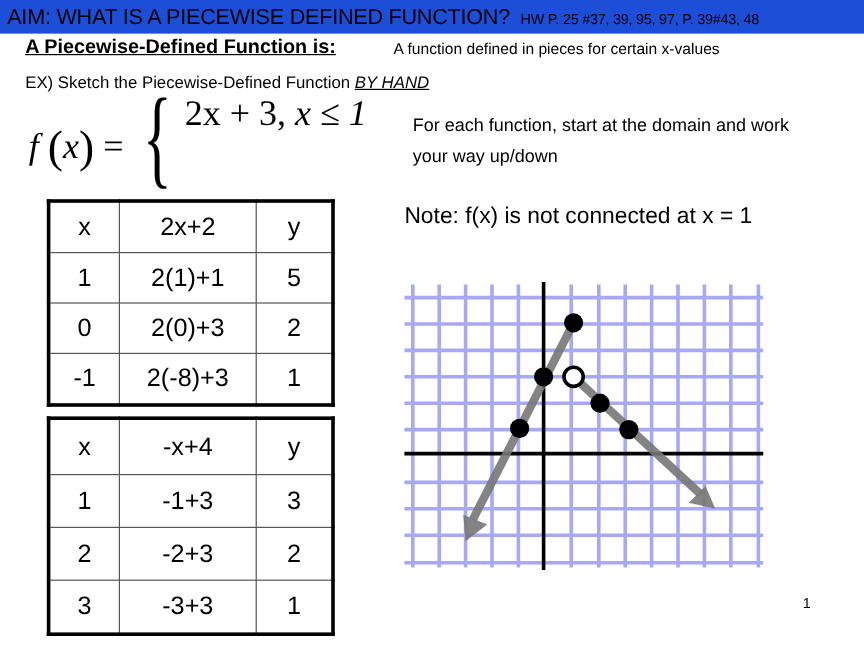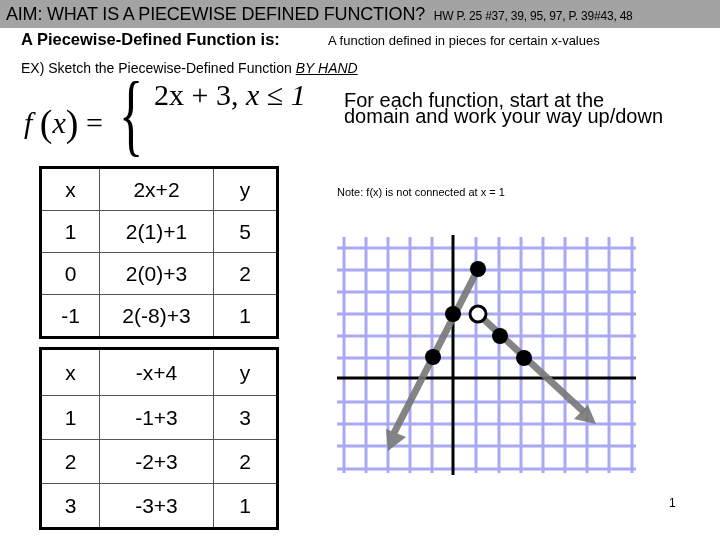--- a/index.html
+++ b/index.html
@@ -1,34 +1,34 @@
 <!DOCTYPE html>
 <html><head>
 <meta charset="utf-8">
 <style>
   html, body { margin:0; padding:0; }
   body { width:720px; height:540px; background:#ffffff; position:relative; overflow:hidden;
          font-family:"Liberation Sans", sans-serif; color:#000; }
-  .aim-bar { position:absolute; left:0; top:0; width:720px; height:28px; background:#a3a3a3; }
+  .aim-bar { position:absolute; left:0; top:0; width:720px; height:28px; background:#1d4ed8; }
   .aim-title { position:absolute; left:6px; top:4px; font-size:18px; white-space:nowrap; letter-spacing:-0.2px; }
   .aim-hw { font-size:12px; margin-left:4px; }
-  .def-label { position:absolute; left:21px; top:30px; font-size:16.5px; font-weight:bold; white-space:nowrap; }
+  .def-label { position:absolute; left:21px; top:30px; font-size:16.5px; font-weight:bold; white-space:nowrap;text-decoration:underline; }
   .def-text { position:absolute; left:328px; top:33px; font-size:13px; white-space:nowrap; }
   .ex-line { position:absolute; left:21px; top:60px; font-size:14px; white-space:nowrap; }
   .ex-line .hand { font-style:italic; text-decoration:underline;margin-top:32px; }
   .formula { position:absolute; left:20px; top:78px; width:300px; height:90px;
              font-family:"Liberation Serif", serif; font-size:30px; }
   .formula .lhs { position:absolute; left:4px; top:23px; font-style:italic; white-space:nowrap; }
   .formula .lhs .paren { font-style:normal; font-size:38px; vertical-align:-3px; }
   .formula .brace { position:absolute; left:99px; top:-10px; font-size:92px; font-weight:100; transform:scaleX(0.55); transform-origin:left top; line-height:1; }
   .formula .case { position:absolute; left:134px; white-space:nowrap; }
   .formula .case1 { top:0px; }
   .formula .case2 { top:47px; }
-  .hint { position:absolute; left:344px; top:92px; font-size:20px; line-height:16px; width:320px; }
-  .note { position:absolute; left:337px; top:186px; font-size:11px; white-space:nowrap; }
+  .hint { position:absolute; left:344px; top:92px; font-size:15px; line-height:26px; width:320px; }
+  .note { position:absolute; left:337px; top:170px; font-size:19px; white-space:nowrap; }
   table.vals { position:absolute; border-collapse:collapse; border:3px solid #000; }
   table.vals td { border:1.5px solid #555; text-align:center; font-size:21px; height:41px; padding:0; }
   table.vals td.cx { width:57px; }
   table.vals td.ce { width:113px; }
   table.vals td.cy { width:62px; }
   #table1 { left:39px; top:166px; }
   #table1 td { height:41px; }
   #table2 { left:39px; top:347px; }
   #table2 td { height:43px; }
   #table2 tr.head td { height:45px; }

